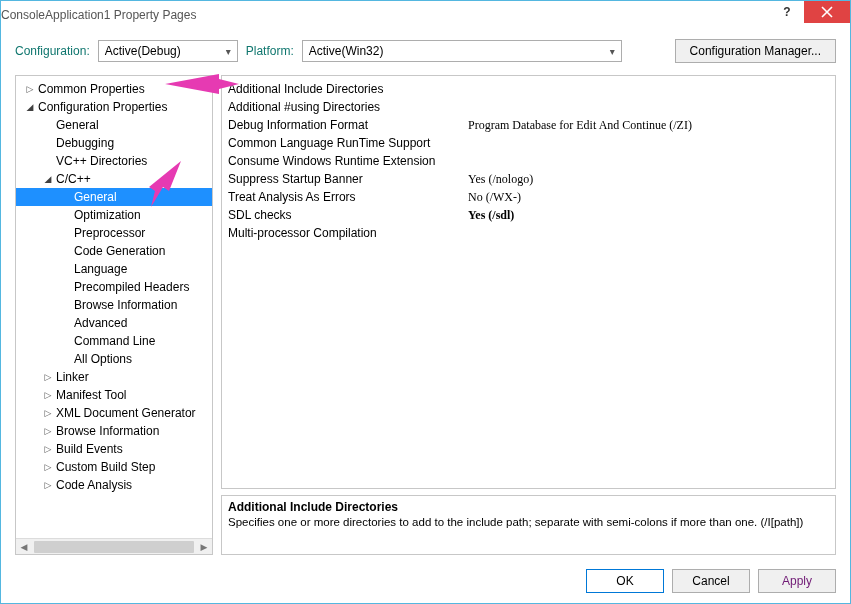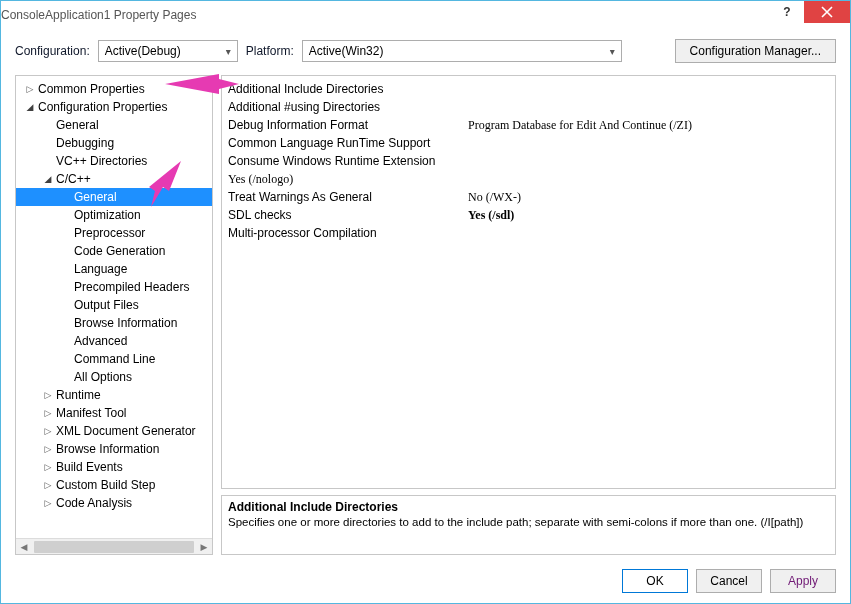--- a/index.html
+++ b/index.html
@@ -3,21 +3,21 @@
 <meta charset="utf-8">
 <style>
 * { box-sizing: border-box; margin: 0; padding: 0; font-family: "Segoe UI", Tahoma, sans-serif; font-size: 12px; }
 body { background: #fff; width: 851px; height: 604px; border: 1px solid #54b7e0; display: flex; flex-direction: column; position: relative; }
 .titlebar { height: 28px; background: #fff; display: flex; align-items: center; justify-content: flex-start; position: relative; }
 .titlebar .title { color: #555; font-size: 12px; }
 .titlebar .controls { position: absolute; right: 0; top: 0; display: flex; }
 .titlebar .help { width: 34px; height: 22px; display: flex; align-items: center; justify-content: center; color: #333; font-weight: bold; cursor: pointer; }
 .titlebar .close { width: 46px; height: 22px; background: #e04343; color: #fff; display: flex; align-items: center; justify-content: center; font-size: 14px; cursor: pointer; }
 .toprow { display: flex; align-items: center; gap: 8px; padding: 10px 14px 12px 14px; border-bottom: 0; }
-.toprow label { color: #0f172a; }
+.toprow label { color: #0f766e; }
 .dropdown { border: 1px solid #adadad; background: #fff; height: 22px; display: flex; align-items: center; padding: 0 6px; position: relative; cursor: pointer; }
 .dropdown .dd-text { flex: 1; }
 .dropdown .chev { color: #555; font-size: 10px; margin-left: 6px; }
 .dd-config { width: 140px; }
 .dd-platform { width: 320px; }
 .btn { border: 1px solid #adadad; background: #f0f0f0; height: 24px; padding: 0 14px; display: flex; align-items: center; cursor: pointer; }
 .content { flex: 1; display: flex; padding: 0 14px 8px 14px; gap: 8px; overflow: hidden; }
 .tree-wrap { width: 198px; display: flex; flex-direction: column; border: 1px solid #c7c7c7; }
 .tree { flex: 1; overflow: hidden; padding-top: 4px; }
 .row { display: flex; align-items: center; height: 18px; cursor: pointer; white-space: nowrap; }
@@ -30,21 +30,21 @@
 .right { flex: 1; display: flex; flex-direction: column; gap: 6px; min-width: 0; }
 .props { flex: 1; border: 1px solid #c7c7c7; padding: 4px 6px; overflow: auto; }
 .prow { display: flex; height: 18px; align-items: center; }
 .prow .pname { width: 240px; }
 .prow .pval { flex: 1; font-family: Liberation Serif, serif; }
 .prow .pval.bold { font-weight: 600; }
 .desc { border: 1px solid #c7c7c7; padding: 4px 6px; height: 60px; }
 .desc .dtitle { font-weight: 600; margin-bottom: 2px; }
 .desc .dbody { color: #000; font-size: 11.5px; }
 .footer { display: flex; justify-content: flex-end; gap: 8px; padding: 6px 14px 10px 14px; }
-.footer .btn { width: 66px; justify-content: center; }
+.footer .btn { width: 78px; justify-content: center; }
 .footer .btn.primary { border: 1.5px solid #0078d7; background: #fff; }
 .footer .btn.disabled { color: #701a75; cursor: default; }
 .arrow { position: absolute; pointer-events: none; }
 .arrow svg { display: block; }
 </style>
 </head>
 <body>
 
 <div class="titlebar">
   <span class="title">ConsoleApplication1 Property Pages</span>
@@ -121,41 +121,37 @@
         <div class="row" style="padding-left: 44px;">
           <span class="tw"></span>
           <span class="txt">Language</span>
         </div>
         <div class="row" style="padding-left: 44px;">
           <span class="tw"></span>
           <span class="txt">Precompiled Headers</span>
         </div>
         <div class="row" style="padding-left: 44px;">
           <span class="tw"></span>
-          <span class="txt">Output Files</span>
-        </div>
-        <div class="row" style="padding-left: 44px;">
-          <span class="tw"></span>
           <span class="txt">Browse Information</span>
         </div>
         <div class="row" style="padding-left: 44px;">
           <span class="tw"></span>
           <span class="txt">Advanced</span>
         </div>
         <div class="row" style="padding-left: 44px;">
           <span class="tw"></span>
           <span class="txt">Command Line</span>
         </div>
         <div class="row" style="padding-left: 44px;">
           <span class="tw"></span>
           <span class="txt">All Options</span>
         </div>
         <div class="row" style="padding-left: 26px;">
           <span class="tw">▷</span>
-          <span class="txt">Runtime</span>
+          <span class="txt">Linker</span>
         </div>
         <div class="row" style="padding-left: 26px;">
           <span class="tw">▷</span>
           <span class="txt">Manifest Tool</span>
         </div>
         <div class="row" style="padding-left: 26px;">
           <span class="tw">▷</span>
           <span class="txt">XML Document Generator</span>
         </div>
         <div class="row" style="padding-left: 26px;">
@@ -198,24 +194,25 @@
         </div>
         <div class="prow">
           <div class="pname">Common Language RunTime Support</div>
           <div class="pval"></div>
         </div>
         <div class="prow">
           <div class="pname">Consume Windows Runtime Extension</div>
           <div class="pval"></div>
         </div>
         <div class="prow">
+          <div class="pname">Suppress Startup Banner</div>
           <div class="pval">Yes (/nologo)</div>
         </div>
         <div class="prow">
-          <div class="pname">Treat Warnings As General</div>
+          <div class="pname">Treat Analysis As Errors</div>
           <div class="pval">No (/WX-)</div>
         </div>
         <div class="prow">
           <div class="pname">SDL checks</div>
           <div class="pval bold">Yes (/sdl)</div>
         </div>
         <div class="prow">
           <div class="pname">Multi-processor Compilation</div>
           <div class="pval"></div>
         </div>

